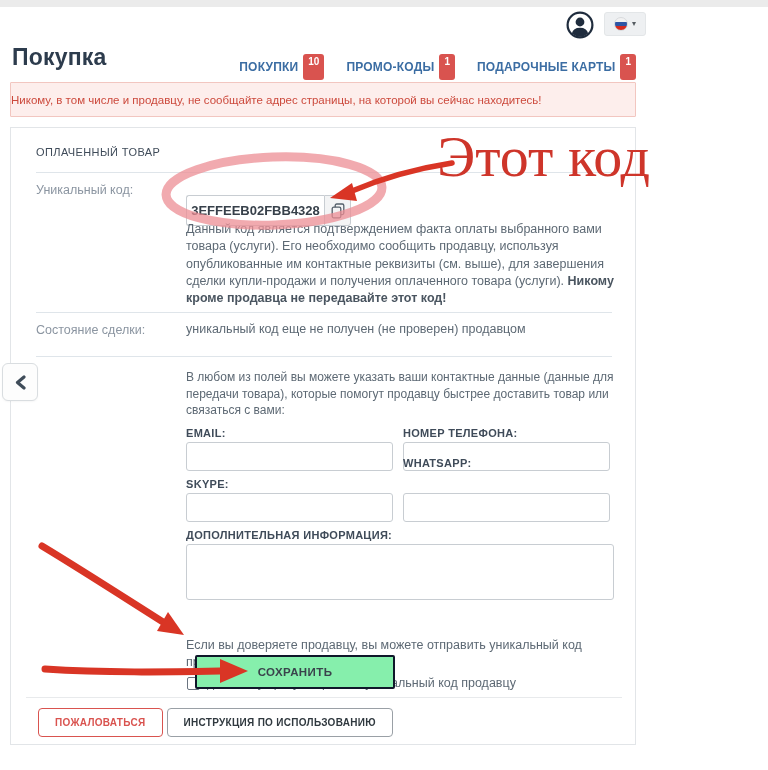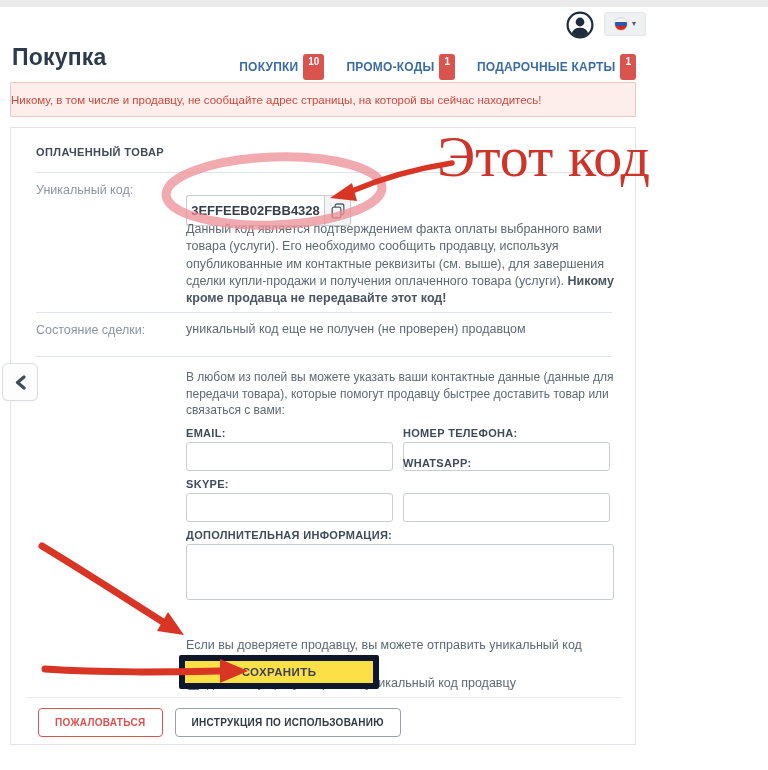--- a/index.html
+++ b/index.html
@@ -52,21 +52,21 @@
     font-size:11.5px; color:var(--banner-red,#cc493c);
   }
 
   
   .card {
     position:absolute; left:10px; top:127px; width:626px; height:618px;
     background:#fff; border:1px solid #e2e5e8;
   }
   .section-title {
     position:absolute; left:25px; top:18px;
-    font-size:11px; font-weight:bold; color:#3f4b59; letter-spacing:.4px;
+    font-size:11px; font-weight:normal; color:#3f4b59; letter-spacing:.4px;
   }
   .div-line { position:absolute; left:25px; width:576px; height:0; border-top:1px solid #dfe5ea; }
   .hr1 { top:44px; }
   .hr2 { top:184px; }
   .hr3 { top:228px; }
   .hr4 { top:569px; left:15px; width:596px; border-top-color:#e8eaec; }
 
   .field-label-col { position:absolute; left:25px; width:130px; font-size:12.5px; color:#8b95a1; line-height:1.35; }
   .lbl-unique { top:54px; }
   .lbl-state  { top:194px; }
@@ -122,27 +122,27 @@
     position:absolute; left:175px; top:477px; width:432px;
     font-size:12.5px; line-height:1.38; color:#5d6974;margin-top:32px;
   }
   .checkbox-row { position:absolute; left:176px; top:504px; display:flex; align-items:center; gap:7px; cursor:pointer;margin-top:44px; }
   .checkbox-box {
     width:13px; height:13px; border:1.5px solid #6a7480; border-radius:2px; background:#fff; flex:0 0 auto;
   }
   .checkbox-label { font-size:12.5px; color:#5d6974; }
 
   .save-btn {
-    position:absolute; left:168px; top:527px; width:200px; height:34px;
-    background:#fde047; border:6px solid #0f172a; border-radius:2px;
+    position:absolute; left:184px; top:527px; width:200px; height:34px;
+    background:#86efac; border:2px solid #0f172a; border-radius:2px;
     font-family:"Liberation Sans", sans-serif;
     font-size:11.5px; font-weight:bold; color:#3a434c; letter-spacing:.4px; cursor:pointer;
   }
 
-  .bottom-btns { position:absolute; left:27px; top:580px; display:flex; gap:12px;justify-content:center; }
+  .bottom-btns { position:absolute; left:27px; top:580px; display:flex; gap:4px;justify-content:center; }
   .complain-btn {
     height:29px; padding:0 16px; background:#fff;
     border:1px solid var(--badge-red,#d9453b); border-radius:4px;
     font-family:"Liberation Sans", sans-serif;
     font-size:10px; font-weight:bold; color:var(--badge-red,#d9453b); letter-spacing:.3px; cursor:pointer;
   }
   .instruction-btn {
     height:29px; padding:0 16px; background:#fff;
     border:1px solid #9aa0a6; border-radius:4px;
     font-family:"Liberation Sans", sans-serif;

